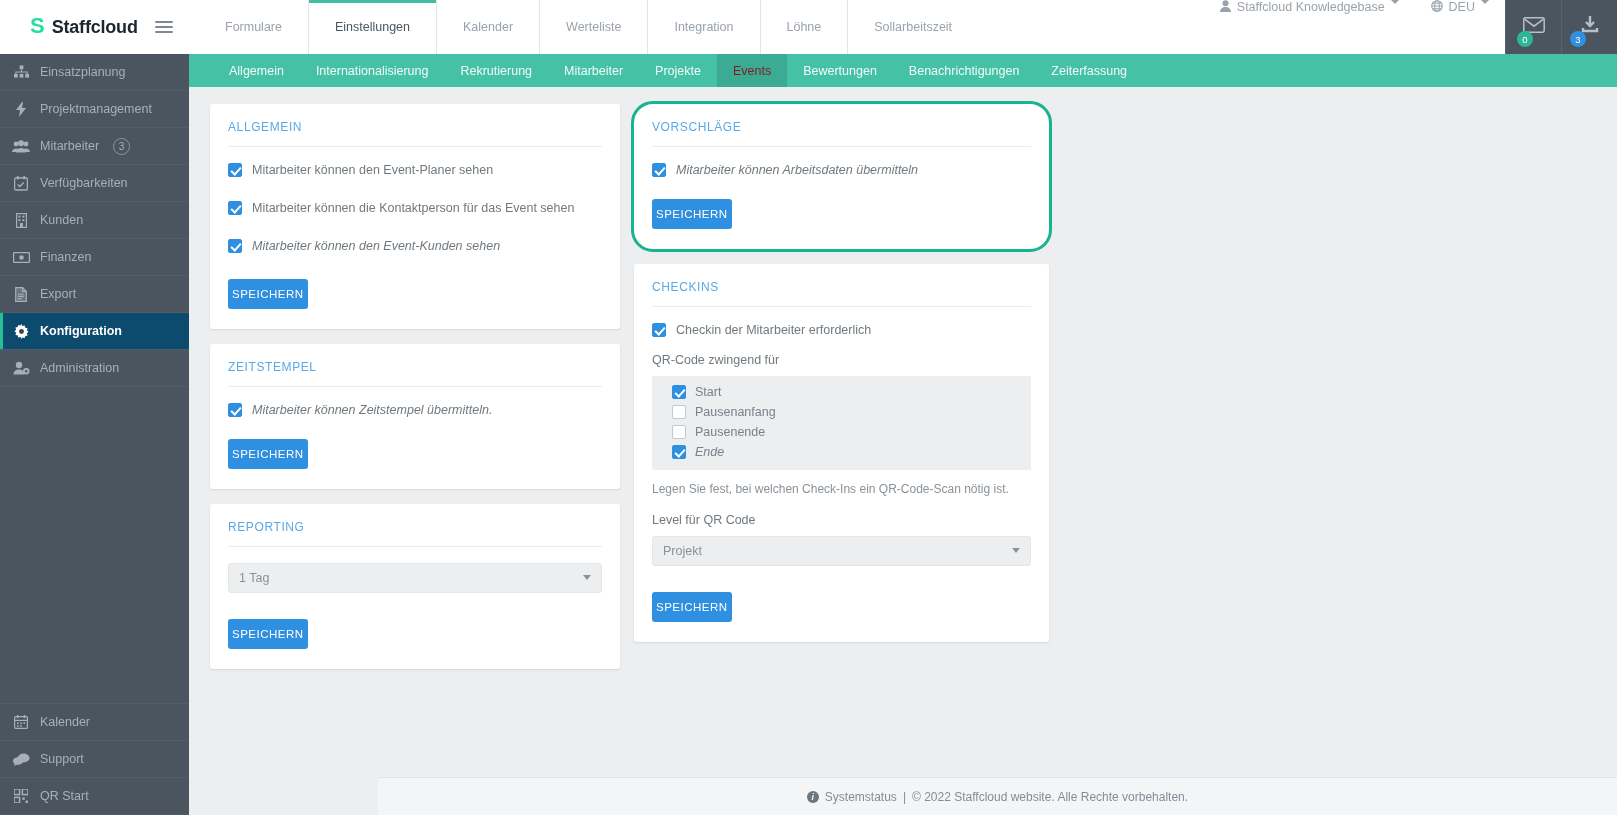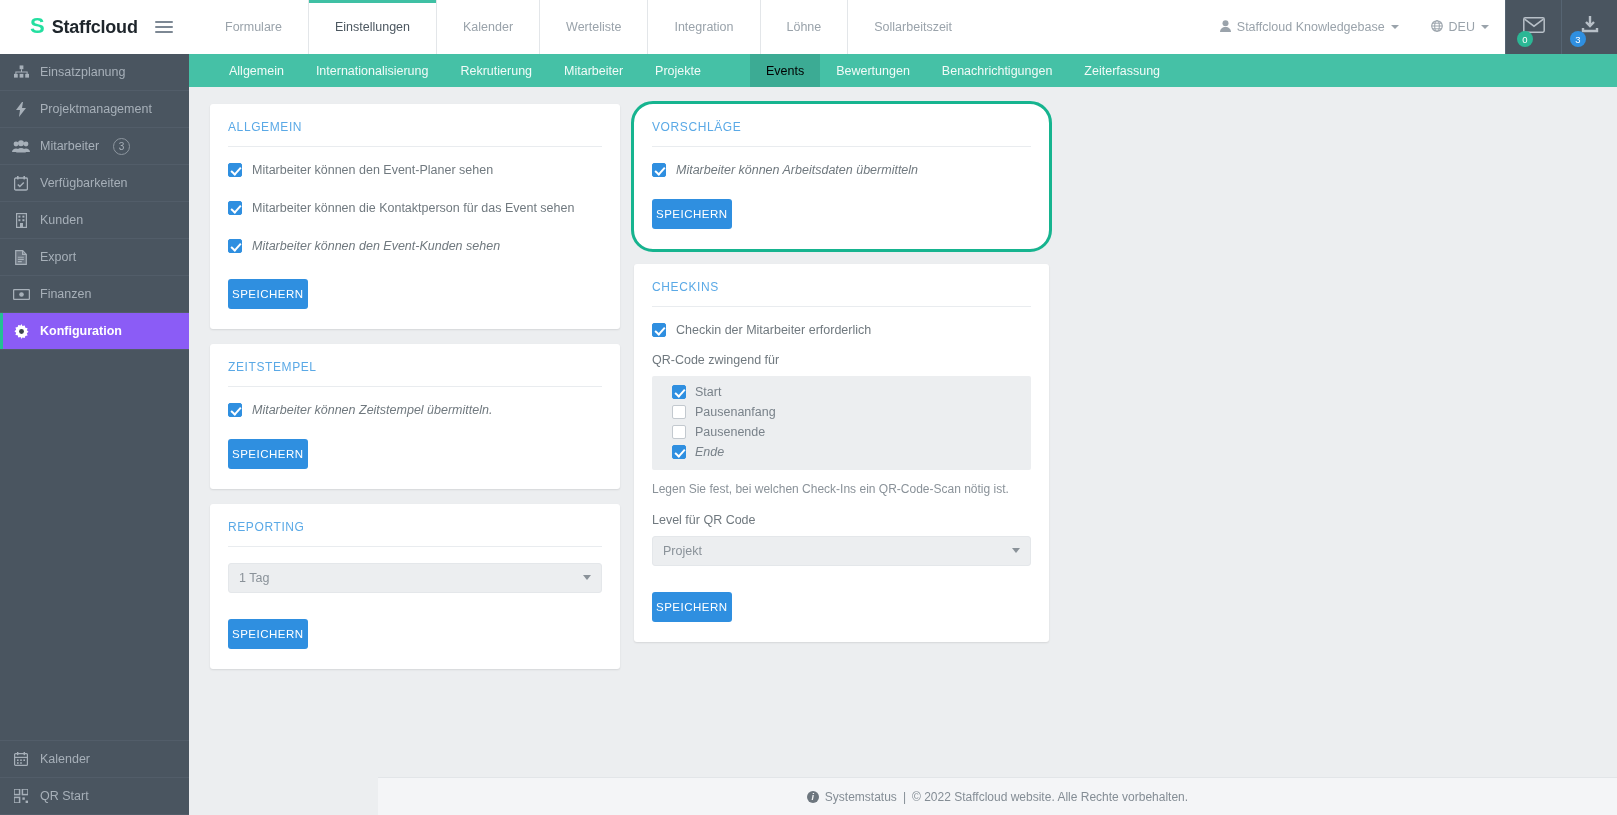--- a/index.html
+++ b/index.html
@@ -39,21 +39,21 @@
   .nav-item {
     height: 37px; display: flex; align-items: center;
     padding-left: 12px; gap: 10px;
     color: #a7b0b9; font-size: 12.5px;
     border-bottom: 1px solid #525d69;
     cursor: pointer; position: relative;
     white-space: nowrap;
   }
   .nav-item .ico { width: 18px; height: 16px; display: flex; align-items: center; justify-content: center; flex: 0 0 18px; }
   .nav-item .ico svg { display: block; }
-  .nav-item.active { background: #8b5cf6; color: #ffffff; font-weight: bold; }
+  .nav-item.active { background: #0c4a6e; color: #ffffff; font-weight: bold; }
   .nav-item.active::before {
     content: ""; position: absolute; left: 0; top: 0; bottom: 0;
     width: 3px; background: #24c093;
   }
   .nav-badge {
     display: inline-flex; align-items: center; justify-content: center;
     min-width: 17px; height: 17px; border-radius: 50%;
     border: 1px solid #8d969f; font-size: 10px; color: #a7b0b9;
     margin-left: 4px;
   }
@@ -77,21 +77,21 @@
     white-space: nowrap;
   }
   .topnav-item:first-child { border-left: none; }
   .topnav-item.active { color: #4c5760; }
   .topnav-item.active::before {
     content: ""; position: absolute; top: 0; left: 0; right: 0; height: 3px;
     background: #3fc0a4;
   }
   .topbar-right { margin-left: auto; display: flex; align-items: stretch; }
   .topbar-user, .topbar-lang {
-    display: flex; align-items: center; gap: 6px;
+    display: flex; gap: 6px;
     padding: 0 16px; font-size: 12.5px; color: #9aa3ab; cursor: pointer;
     white-space: nowrap;
   }
   .caret { width: 0; height: 0; border-left: 4px solid transparent; border-right: 4px solid transparent; border-top: 4px solid #9aa3ab; }
   .topbar-icons { display: flex; align-items: stretch; }
   .ticon {
     width: 56px; background: #4a5560; display: flex;
     align-items: center; justify-content: center;
     position: relative; cursor: pointer;
     border-left: 1px solid #566472;
@@ -107,21 +107,21 @@
 
   
   .subnav {
     height: 33px; background: #45c1a6; display: flex; align-items: stretch;
     padding-left: 24px; flex: 0 0 33px;
   }
   .subnav-item {
     display: flex; align-items: center; padding: 0 16px;
     font-size: 12.5px; color: #f2fbf8; cursor: pointer; white-space: nowrap;
   }
-  .subnav-item.active { background: #3cab94; color: #000000; margin-left: 33px; }
+  .subnav-item.active { background: #3cab94; color: #7f1d1d; }
 
   
   .content {
     flex: 1 1 auto; background: #eceef0; position: relative;
     padding: 17px 0 0 0; overflow: hidden;
   }
   .cols { display: flex; gap: 14px; padding-left: 21px; align-items: flex-start; }
   .col { width: 410px; flex: 0 0 410px; }
   .col.right-col { width: 415px; flex: 0 0 415px; margin-left: 0; }
 
@@ -284,69 +284,90 @@
               <rect x="2.4" y="6.2" width="2" height="2" fill="#a7b0b9"></rect>
               <rect x="6.4" y="6.2" width="2" height="2" fill="#a7b0b9"></rect>
               <rect x="4" y="10" width="3" height="4.4" fill="#a7b0b9"></rect>
             </svg>
         </span>
         <span>Kunden</span>
       </div>
 
       <div class="nav-item">
         <span class="ico">
+          <svg width="17" height="11" viewBox="0 0 17 11">
+              <rect x="0.6" y="0.6" width="15.8" height="9.8" rx="1" stroke="#a7b0b9" stroke-width="1.3" fill="none"></rect>
+              <circle cx="8.5" cy="5.5" r="2.3" fill="#a7b0b9"></circle>
+            </svg>
+        </span>
+        <span>Finanzen</span>
+      </div>
+
+      <div class="nav-item">
+        <span class="ico">
           <svg width="12" height="15" viewBox="0 0 12 15">
               <path d="M0.7 0.7h7L11.3 4.4v9.9H0.7z" stroke="#a7b0b9" stroke-width="1.2" fill="#a7b0b9" fill-opacity="0.35"></path>
               <path d="M7.6 0.8v3.6h3.6" stroke="#a7b0b9" stroke-width="1.2" fill="none"></path>
               <path d="M2.8 7.2h6M2.8 9.4h6M2.8 11.6h4" stroke="#a7b0b9" stroke-width="1.1"></path>
             </svg>
         </span>
         <span>Export</span>
       </div>
 
-      <div class="nav-item">
-        <span class="ico">
-          <svg width="17" height="11" viewBox="0 0 17 11">
-              <rect x="0.6" y="0.6" width="15.8" height="9.8" rx="1" stroke="#a7b0b9" stroke-width="1.3" fill="none"></rect>
-              <circle cx="8.5" cy="5.5" r="2.3" fill="#a7b0b9"></circle>
-            </svg>
-        </span>
-        <span>Finanzen</span>
-      </div>
-
       <div class="nav-item active">
         <span class="ico">
           <svg width="15" height="15" viewBox="0 0 16 16">
               <path d="M8 0l1 2.2 2.4-.6.7 2.3 2.4.5-.8 2.3 1.8 1.6-1.8 1.6.8 2.3-2.4.5-.7 2.3-2.4-.6L8 16l-1-2.2-2.4.6-.7-2.3-2.4-.5.8-2.3L.5 7.7l1.8-1.6-.8-2.3 2.4-.5.7-2.3 2.4.6z" fill="#ffffff"></path>
               <circle cx="8" cy="8" r="2.6" fill="#3c454e"></circle>
             </svg>
         </span>
         <span>Konfiguration</span>
       </div>
 
+      <div class="nav-item">
+        <span class="ico">
+          <svg width="17" height="14" viewBox="0 0 17 14">
+              <circle cx="6" cy="4" r="3.2" fill="#a7b0b9"></circle>
+              <path d="M0.5 13.5c0-3.2 2.5-5 5.5-5s5.5 1.8 5.5 5z" fill="#a7b0b9"></path>
+              <circle cx="13.2" cy="10.2" r="3.2" fill="#a7b0b9"></circle>
+              <circle cx="13.2" cy="10.2" r="1.2" fill="#4a5560"></circle>
+            </svg>
+        </span>
+        <span>Administration</span>
+      </div>
     </div>
 
     <div class="nav-spacer"></div>
 
     <div class="nav-bottom">
       <div class="nav-item">
         <span class="ico">
           <svg width="14" height="14" viewBox="0 0 14 14">
               <rect x="0.6" y="1.6" width="12.8" height="11.8" rx="1" stroke="#a7b0b9" stroke-width="1.2" fill="none"></rect>
               <rect x="3" y="0" width="1.4" height="3.2" fill="#a7b0b9"></rect>
               <rect x="9.6" y="0" width="1.4" height="3.2" fill="#a7b0b9"></rect>
               <rect x="0.6" y="4.8" width="12.8" height="1.2" fill="#a7b0b9"></rect>
               <rect x="3" y="7.4" width="1.6" height="1.6" fill="#a7b0b9"></rect>
               <rect x="6.2" y="7.4" width="1.6" height="1.6" fill="#a7b0b9"></rect>
               <rect x="9.4" y="7.4" width="1.6" height="1.6" fill="#a7b0b9"></rect>
               <rect x="3" y="10.2" width="1.6" height="1.6" fill="#a7b0b9"></rect>
               <rect x="6.2" y="10.2" width="1.6" height="1.6" fill="#a7b0b9"></rect>
             </svg>
         </span>
         <span>Kalender</span>
+      </div>
+      <div class="nav-item">
+        <span class="ico">
+          <svg width="17" height="13" viewBox="0 0 17 13">
+              <ellipse cx="10.6" cy="5" rx="6" ry="4.4" fill="#a7b0b9"></ellipse>
+              <ellipse cx="5" cy="8" rx="5" ry="3.8" fill="#a7b0b9"></ellipse>
+              <path d="M2 10l-1 3 3.4-1.8z" fill="#a7b0b9"></path>
+            </svg>
+        </span>
+        <span>Support</span>
       </div>
       <div class="nav-item">
         <span class="ico">
           <svg width="14" height="14" viewBox="0 0 14 14">
               <rect x="0" y="0" width="5.6" height="5.6" stroke="#a7b0b9" stroke-width="1.5" fill="none"></rect>
               <rect x="8.4" y="0" width="5.6" height="5.6" stroke="#a7b0b9" stroke-width="1.5" fill="none"></rect>
               <rect x="0" y="8.4" width="5.6" height="5.6" stroke="#a7b0b9" stroke-width="1.5" fill="none"></rect>
               <rect x="8.4" y="8.4" width="2.4" height="2.4" fill="#a7b0b9"></rect>
               <rect x="11.6" y="11.6" width="2.4" height="2.4" fill="#a7b0b9"></rect>
             </svg>

